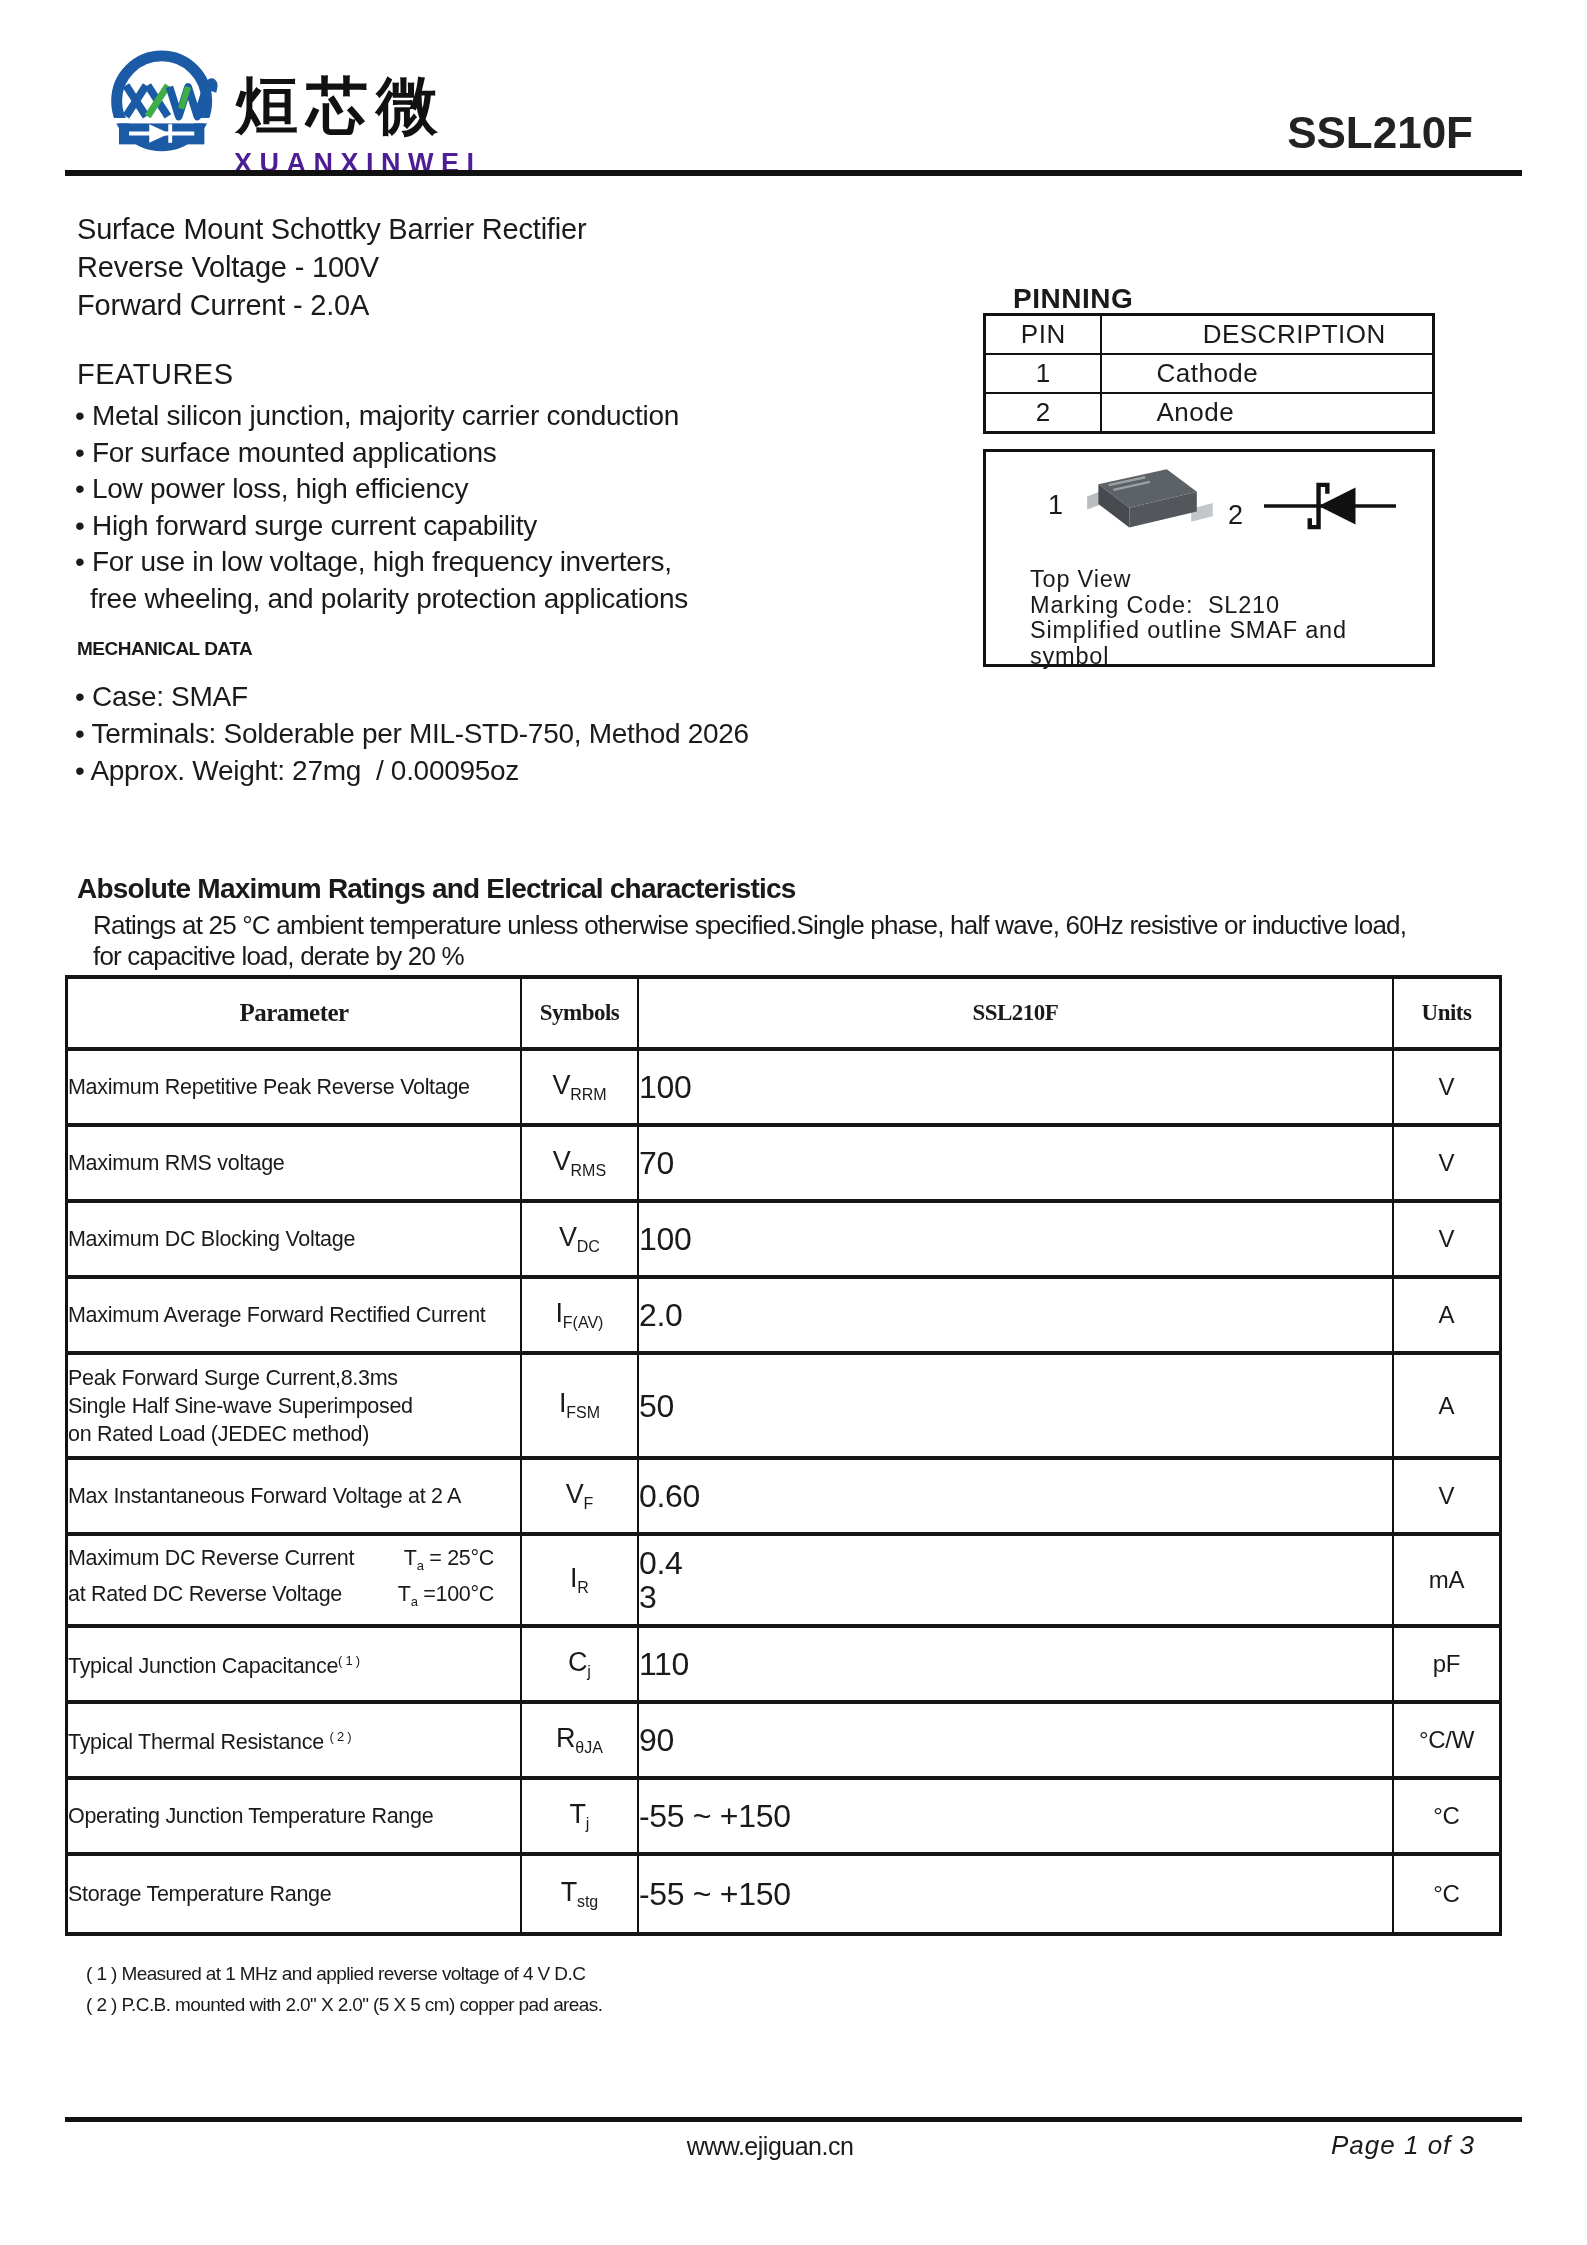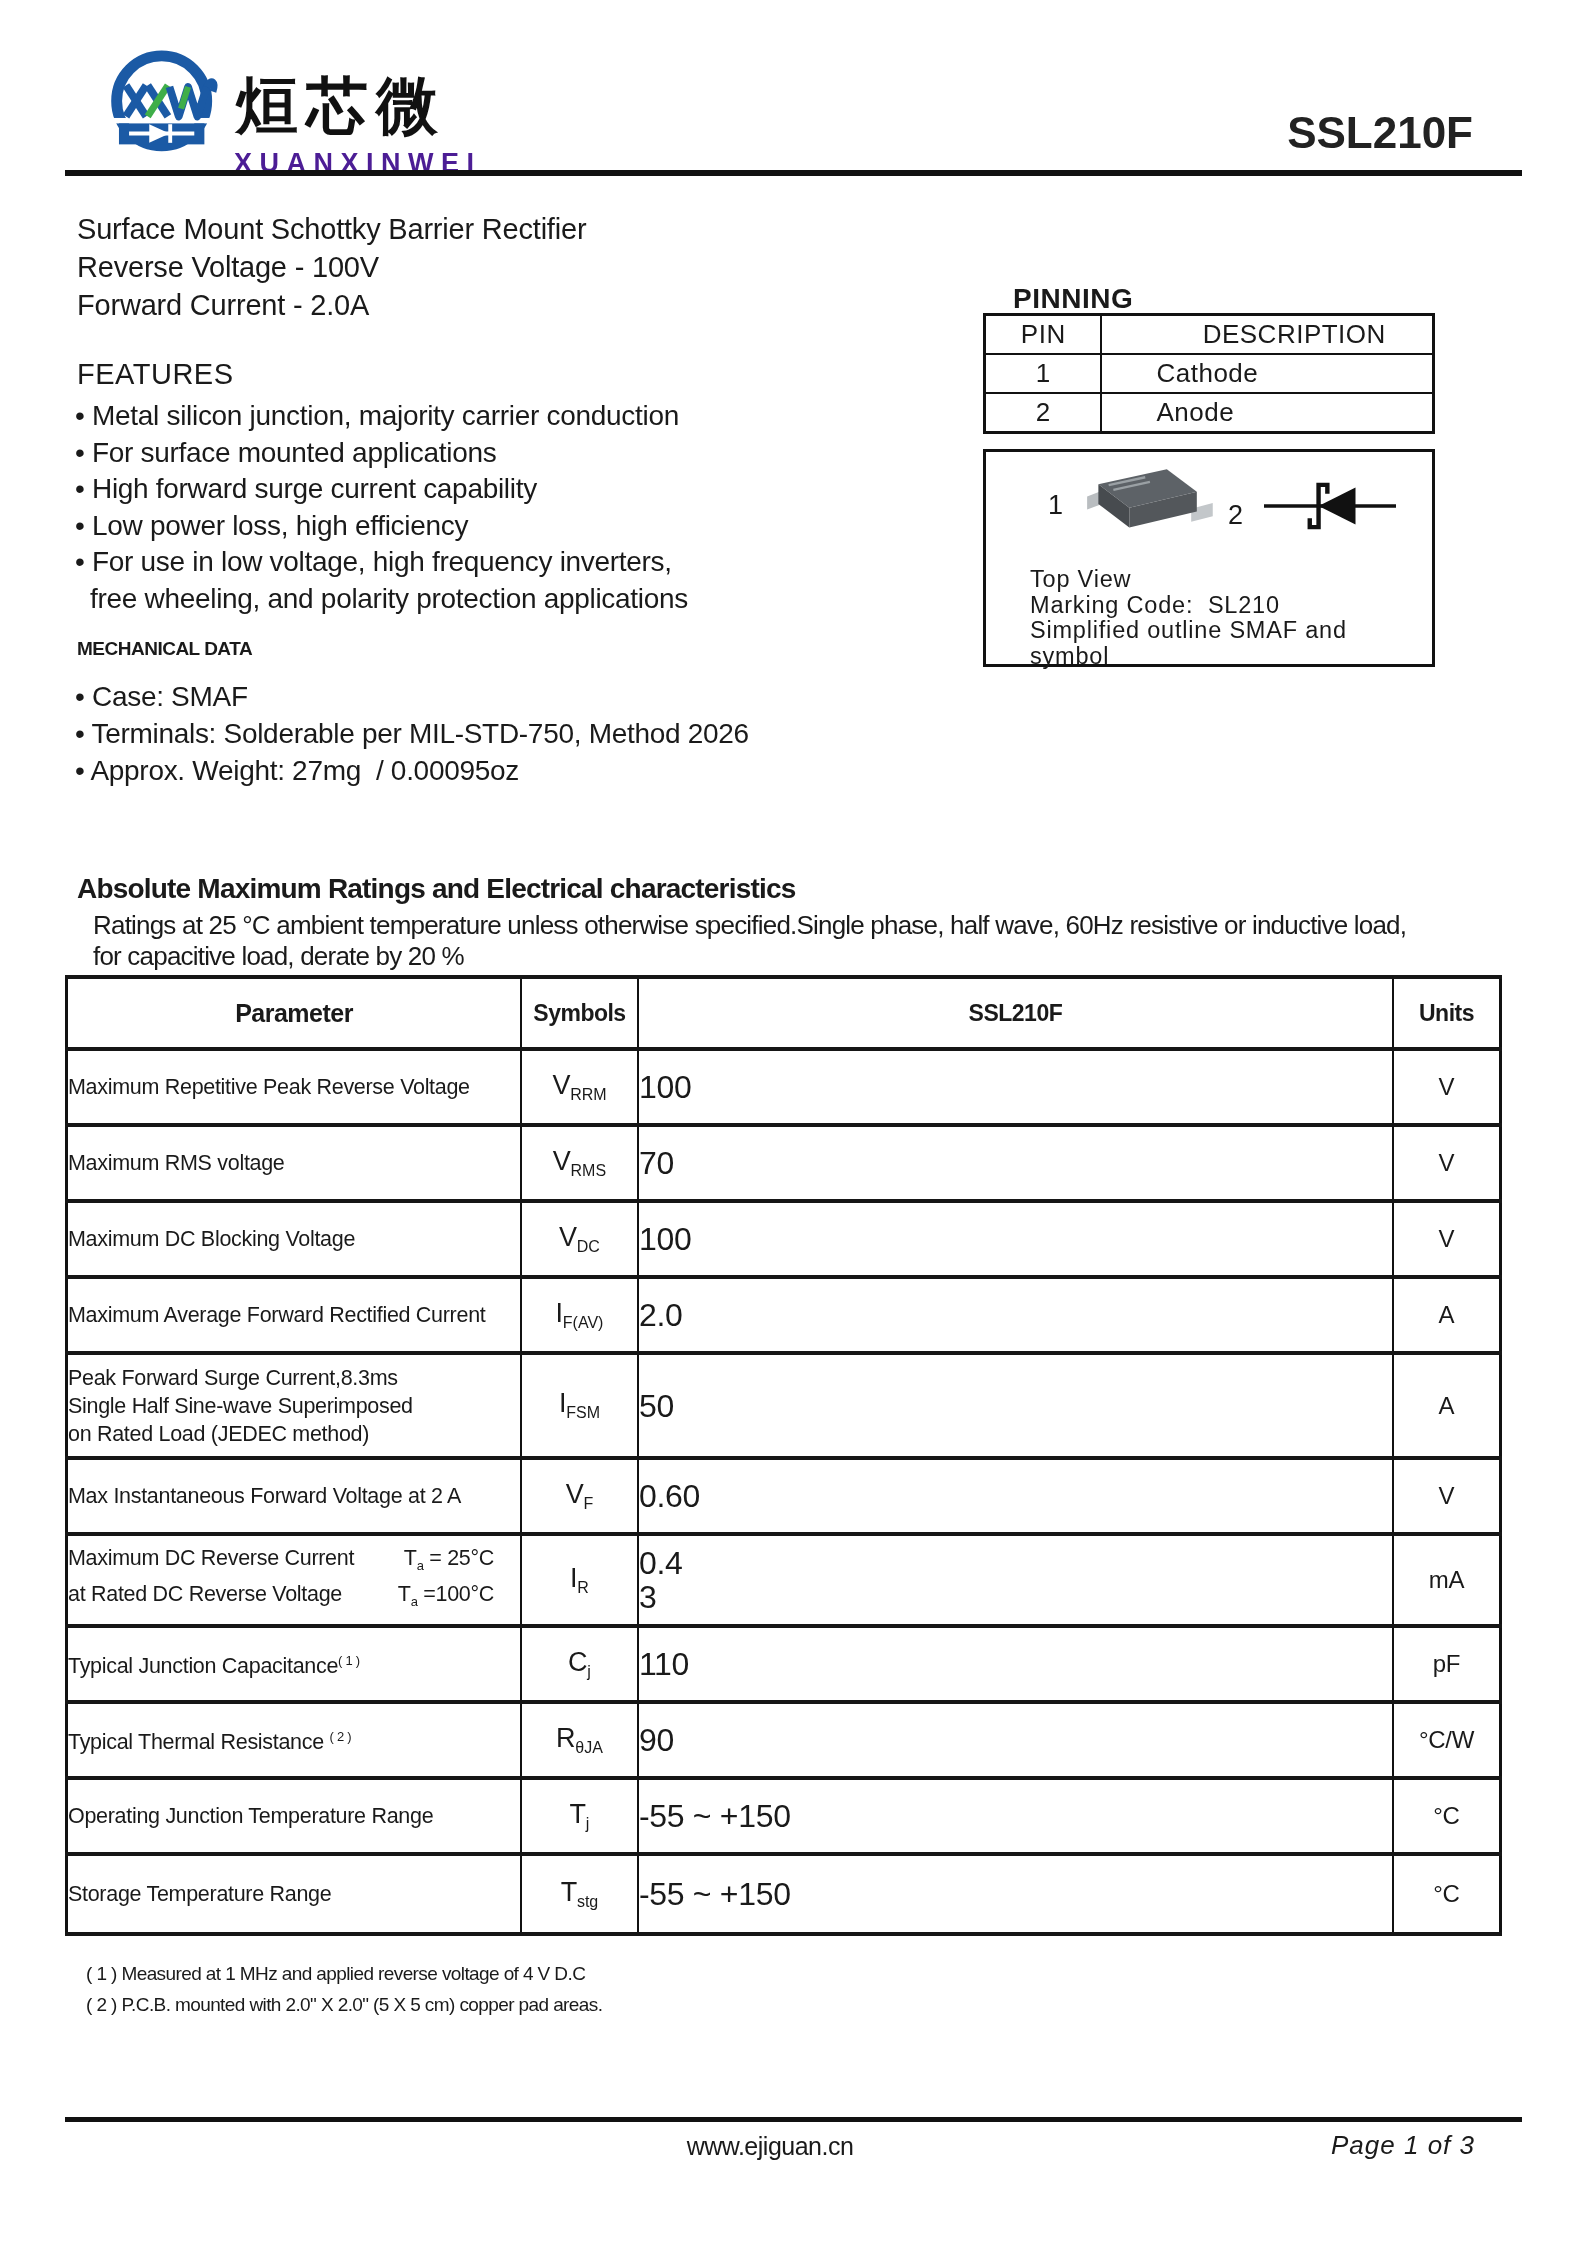--- a/index.html
+++ b/index.html
@@ -64,21 +64,21 @@
   .ratings-intro{position:absolute;left:77px;top:910px;font-size:26px;line-height:31px;letter-spacing:-0.8px;margin-left:16px;}
   .rtable{
     position:absolute;left:65px;top:975px;width:1437px;
     border-collapse:collapse;table-layout:fixed;
     letter-spacing:-0.3px;
   }
   .rtable,".rtable" th{border:3px solid #111;}
   .rtable th,.rtable td{border-left:2px solid #111;border-right:2px solid #111;border-top:4px solid #161616;border-bottom:4px solid #161616;padding:0;}
   .rtable{border:3px solid #111;}
   .rtable thead tr{height:72px;}
-  .rtable thead th{font-size:23px;font-weight:bold;text-align:center;letter-spacing:-0.5px;}
+  .rtable thead th{font-size:23px;font-weight:bold;text-align:center;letter-spacing:-0.5px;font-family:Liberation Serif, serif;}
   .rtable thead th:first-child{font-size:25px;}
   .rtable tbody tr{height:76px;}
   .rtable tbody tr:nth-child(5){height:105px;}
   .rtable tbody tr:nth-child(7){height:92px;}
   .rtable tbody tr:nth-child(11){height:80px;}
   .cell-param{font-size:21.5px;text-align:left;padding-left:12px;padding-right:6px;line-height:28px;}
   .cell-sym{font-size:27px;text-align:center;}
   .cell-sym sub{font-size:16px;letter-spacing:0;}
   .cell-val{font-size:32px;line-height:34px;}
   .cell-unit{font-size:24px;text-align:center;}
@@ -118,21 +118,21 @@
   <div class="brand-en">XUANXINWEI</div>
   <div class="part-number">SSL210F</div>
   <div class="rule-top"></div>
 
   <div class="summary">
       <div>Surface Mount Schottky Barrier Rectifier</div>
       <div>Reverse Voltage - 100V</div>
       <div>Forward Current - 2.0A</div>
     </div>
   <div class="features-title">FEATURES</div>
-  <div class="features-list"><div>• Metal silicon junction, majority carrier conduction</div><div>• For surface mounted applications</div><div>• High forward surge current capability</div><div>• Low power loss, high efficiency</div><div>• For use in low voltage, high frequency inverters,</div><div>  free wheeling, and polarity protection applications</div></div>
+  <div class="features-list"><div>• Metal silicon junction, majority carrier conduction</div><div>• For surface mounted applications</div><div>• Low power loss, high efficiency</div><div>• High forward surge current capability</div><div>• For use in low voltage, high frequency inverters,</div><div>  free wheeling, and polarity protection applications</div></div>
   <div class="mech-title">MECHANICAL DATA</div>
   <div class="mech-list"><div>• Case: SMAF</div><div>• Terminals: Solderable per MIL-STD-750, Method 2026</div><div>• Approx. Weight: 27mg  / 0.00095oz</div></div>
 
   <div class="pinning-title">PINNING</div>
   <table class="pin-table">
     <thead>
         <tr>
           <th class="c-pin">PIN</th>
           <th class="c-desc" style="text-align: center;">DESCRIPTION</th>
         </tr>

